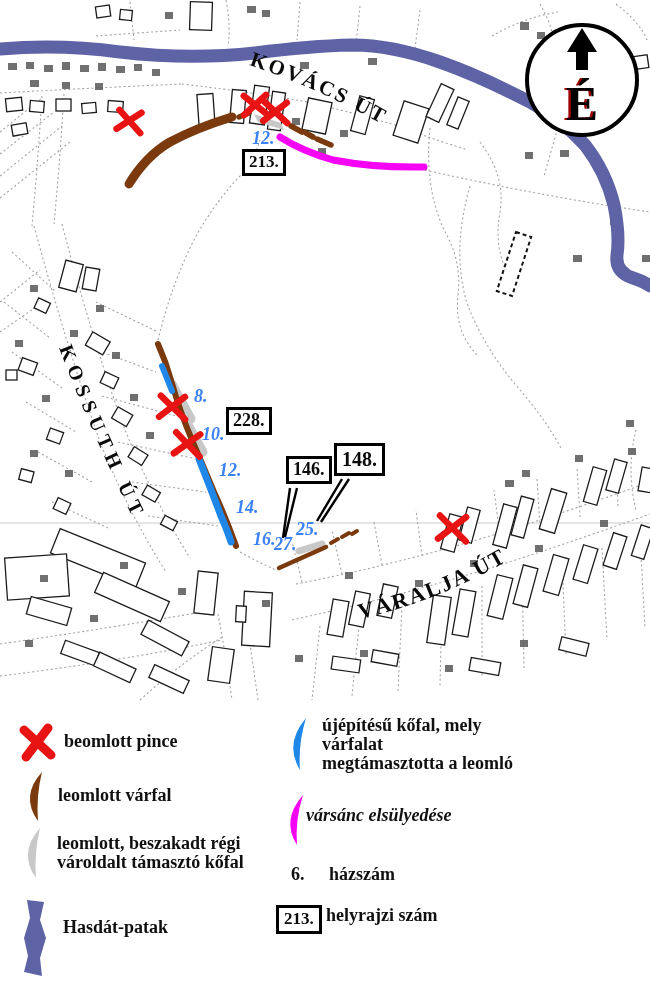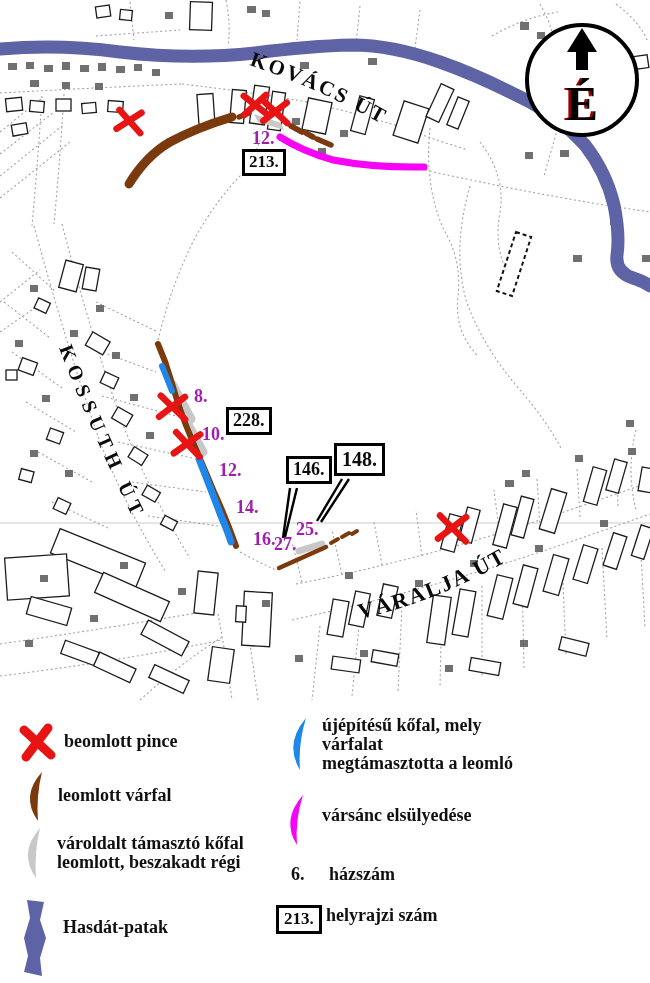--- a/index.html
+++ b/index.html
@@ -9,21 +9,21 @@
   .p{fill:none;stroke:#a3a3a3;stroke-width:1.1;stroke-dasharray:2 2.6;}
   .pf{fill:none;stroke:#dcdcdc;stroke-width:1.4;}
   .b{fill:#ffffff;stroke:#1c1c1c;stroke-width:1.3;}
   .bd{fill:none;stroke:#111;stroke-width:2;stroke-dasharray:4 3;}
   .h{fill:#5c5c5c;opacity:.88;}
   .river{fill:none;stroke:#5d63a5;stroke-width:13;stroke-linecap:round;stroke-linejoin:round;}
   .street{font-family:"Liberation Serif","DejaVu Serif",serif;font-weight:bold;fill:#0a0a0a;}
   .xm{stroke:#e81313;stroke-width:6.5;stroke-linecap:round;}
   .xl{stroke:#e81313;stroke-width:9;stroke-linecap:round;}
   .tail{stroke:#000;stroke-width:2.4;}
-  .hn{position:absolute;font-weight:bold;font-size:18px;color:#a21caf;white-space:nowrap;}
+  .hn{position:absolute;font-weight:bold;font-size:18px;color:#3b82f6;white-space:nowrap;font-style:italic;}
   .pbox{position:absolute;border:3px solid #000;background:#fff;font-weight:bold;
         font-size:17px;color:#0b0b0b;padding:0 4px 1px;line-height:1.15;white-space:nowrap;}
   .lg{position:absolute;font-weight:bold;font-size:18px;color:#101010;line-height:19px;white-space:nowrap;}
   .lgbox{position:absolute;border:3px solid #000;background:#fff;font-weight:bold;font-size:17px;
          color:#0b0b0b;padding:1px 5px 2px;}
 </style>
 </head>
 <body>
 
 <div class="stage">
@@ -280,29 +280,29 @@
 <div class="hn" style="left:253px;top:529px;">16.</div>
 <div class="hn" style="left:296px;top:519px;">25.</div>
 <div class="hn" style="left:274px;top:534px;">27.</div>
 <div class="pbox" style="left:286px;top:456px;font-size:18px;">146.</div>
 <div class="pbox" style="left:334px;top:443px;font-size:20px;padding:2px 5px;">148.</div>
 
 <div>
   <div class="lg" style="left:64px;top:732px;">beomlott pince</div>
   <div class="lg" style="left:58px;top:786px;">leomlott várfal</div>
   <div class="lg" style="left:57px;top:834px;">
+    <div>leomlott, beszakadt régi</div>
     <div>vároldalt támasztó kőfal</div>
-    <div>leomlott, beszakadt régi</div>
   </div>
   <div class="lg" style="left:63px;top:918px;">Hasdát-patak</div>
   <div class="lg" style="left:322px;top:716px;">
     <div>újépítésű kőfal, mely</div>
     <div>várfalat</div>
     <div>megtámasztotta a leomló</div>
   </div>
-  <div class="lg" style="left:322px;top:806px;">vársánc elsülyedése</div>
+  <div class="lg" style="left:306px;top:806px;font-style:italic;">vársánc elsülyedése</div>
   <div class="lg" style="left:291px;top:865px;">6.</div>
   <div class="lg" style="left:329px;top:865px;">házszám</div>
   <div class="lgbox" style="left:276px;top:905px;">213.</div>
   <div class="lg" style="left:326px;top:906px;">helyrajzi szám</div>
 </div>
 
 </div>
 
 </body></html>

